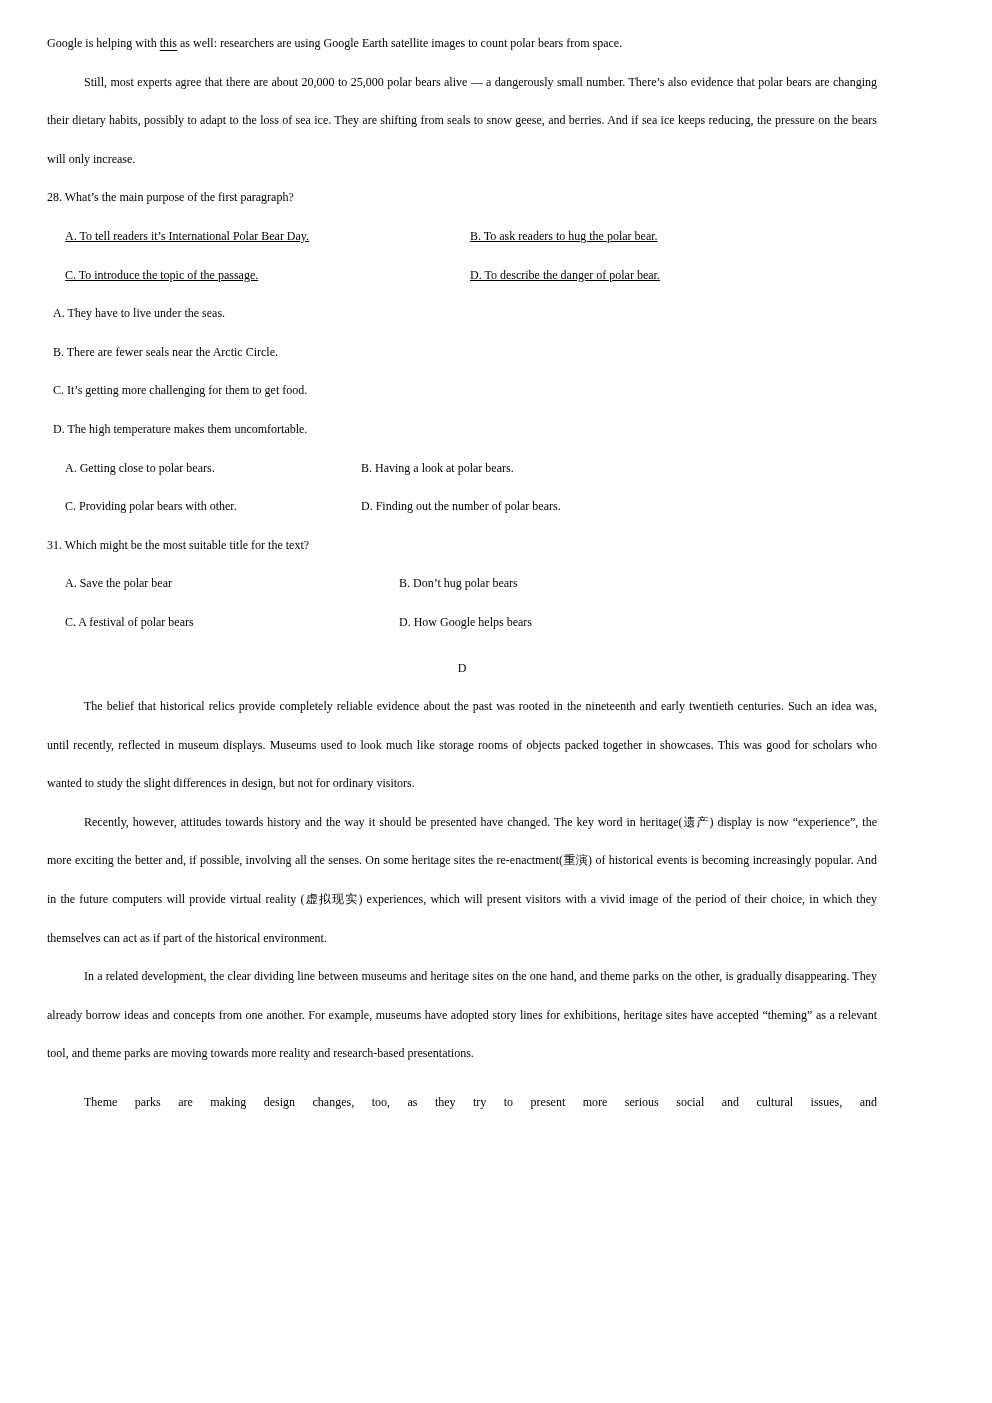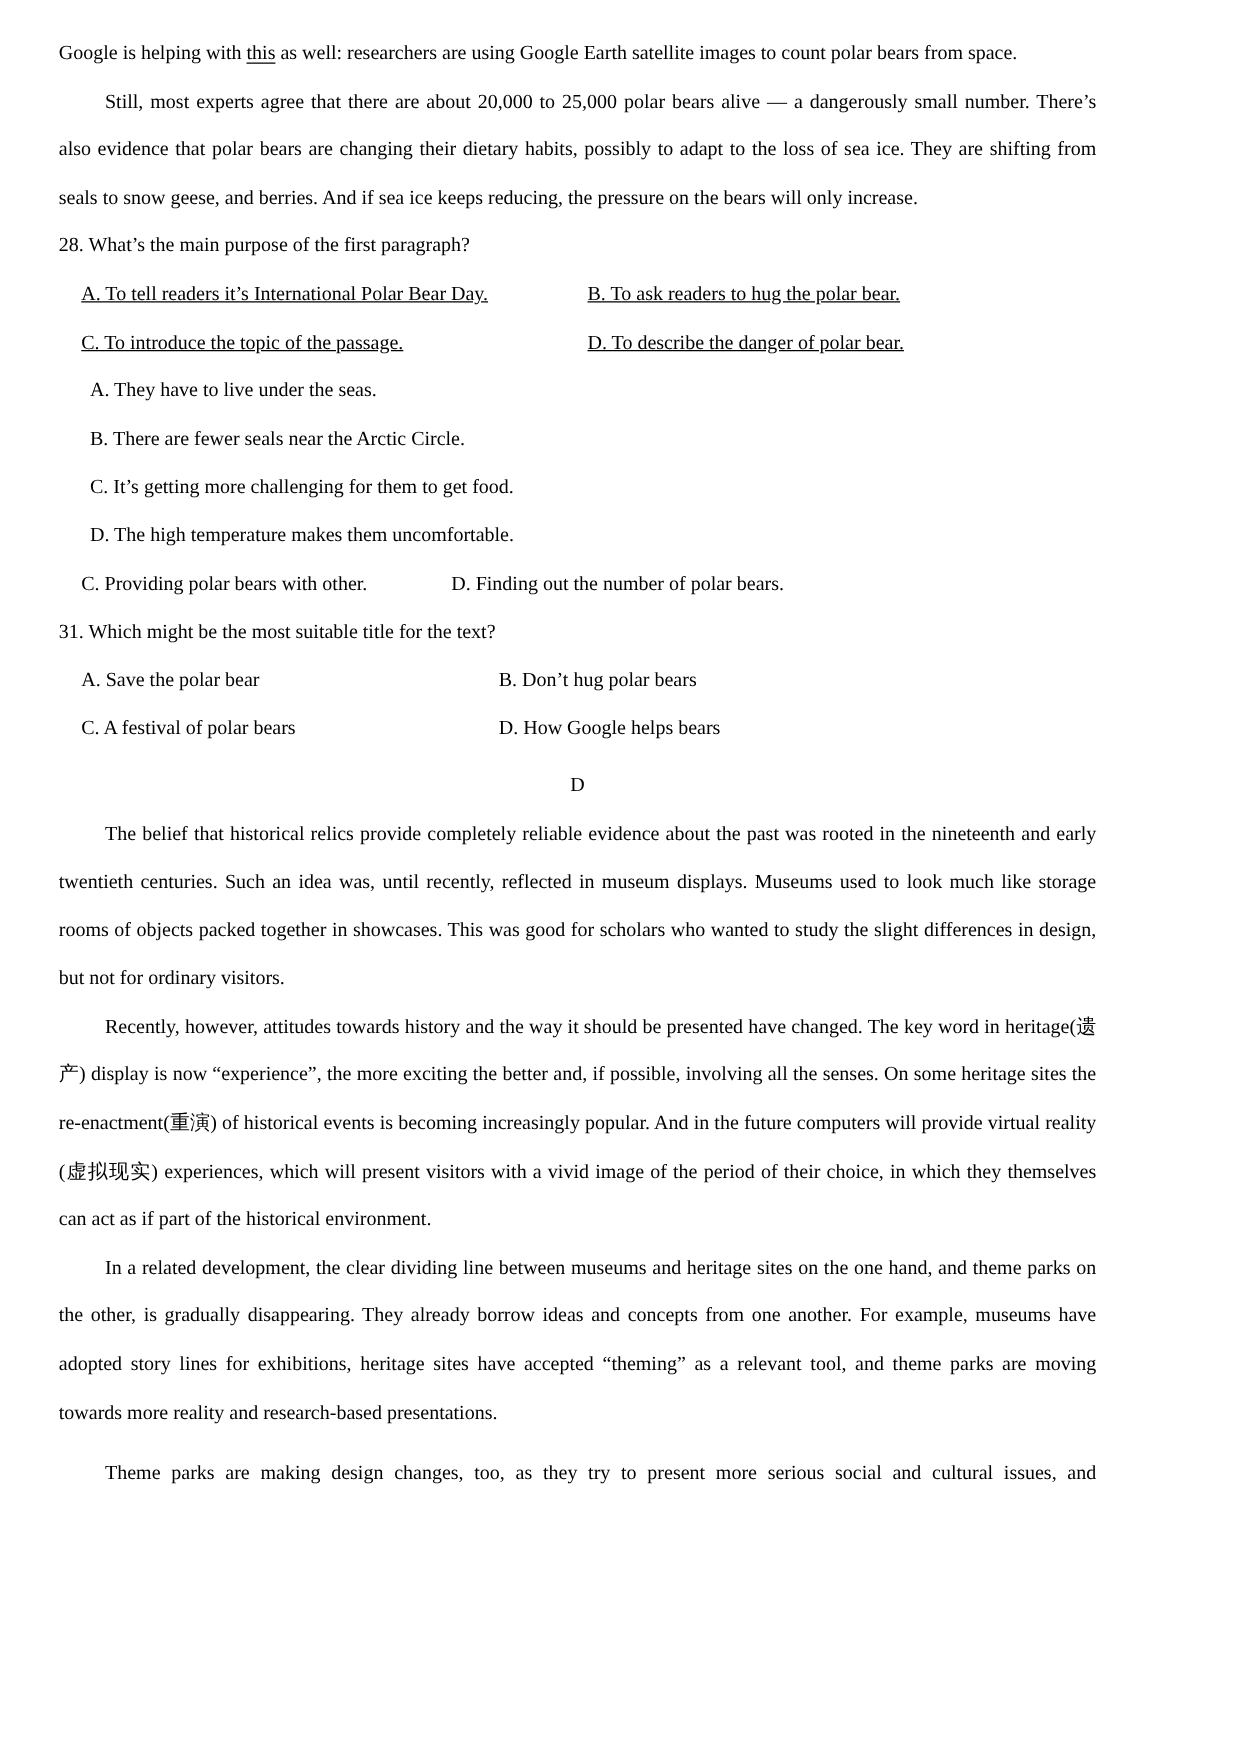--- a/index.html
+++ b/index.html
@@ -14,21 +14,21 @@
     font-family: "Liberation Serif", serif;
     color: #000000;
   }
   .page {
     box-sizing: border-box;
     padding: 24px 0 0 47px;
     width: 877px; 
   }
   .content {
     width: 830px;
-    font-size: 16px;
+    font-size: 12px;
   }
   .para {
     margin: 0;
     line-height: 38.6px;
     text-align: justify;
   }
   .indent { text-indent: 37px; }
   .u { text-decoration: underline; text-underline-offset: 3px; }
   .stem {
     line-height: 38.6px;
@@ -36,21 +36,21 @@
   }
   .opts {
     display: grid;
     margin-left: 18px;
     line-height: 38.6px;
   }
   .cols-q28 { grid-template-columns: 405px 1fr; text-decoration: underline; }
   .cols-q30 { grid-template-columns: 296px 1fr; }
   .cols-q31 { grid-template-columns: 334px 1fr; }
   .opt-line {
-    margin-left: 25px;
+    margin-left: 6px;
     line-height: 38.6px;
   }
   .section-heading {
     text-align: center;
     line-height: 38.6px;
     margin-top: 7px;
   }
   .last-cut {
     margin-top: 10px;
     text-align-last: justify;
@@ -80,20 +80,24 @@
 
     <div>
       <div class="opt-line">A. They have to live under the seas.</div>
       <div class="opt-line">B. There are fewer seals near the Arctic Circle.</div>
       <div class="opt-line">C. It’s getting more challenging for them to get food.</div>
       <div class="opt-line">D. The high temperature makes them uncomfortable.</div>
     </div>
 
     <div>
       <div class="opts cols-q30">
+        <span>A. Getting close to polar bears.</span>
+        <span>B. Having a look at polar bears.</span>
+      </div>
+      <div class="opts cols-q30">
         <span>C. Providing polar bears with other.</span>
         <span>D. Finding out the number of polar bears.</span>
       </div>
     </div>
 
     <div>
       <div class="stem">31. Which might be the most suitable title for the text?</div>
       <div class="opts cols-q31">
         <span>A. Save the polar bear</span>
         <span>B. Don’t hug polar bears</span>

